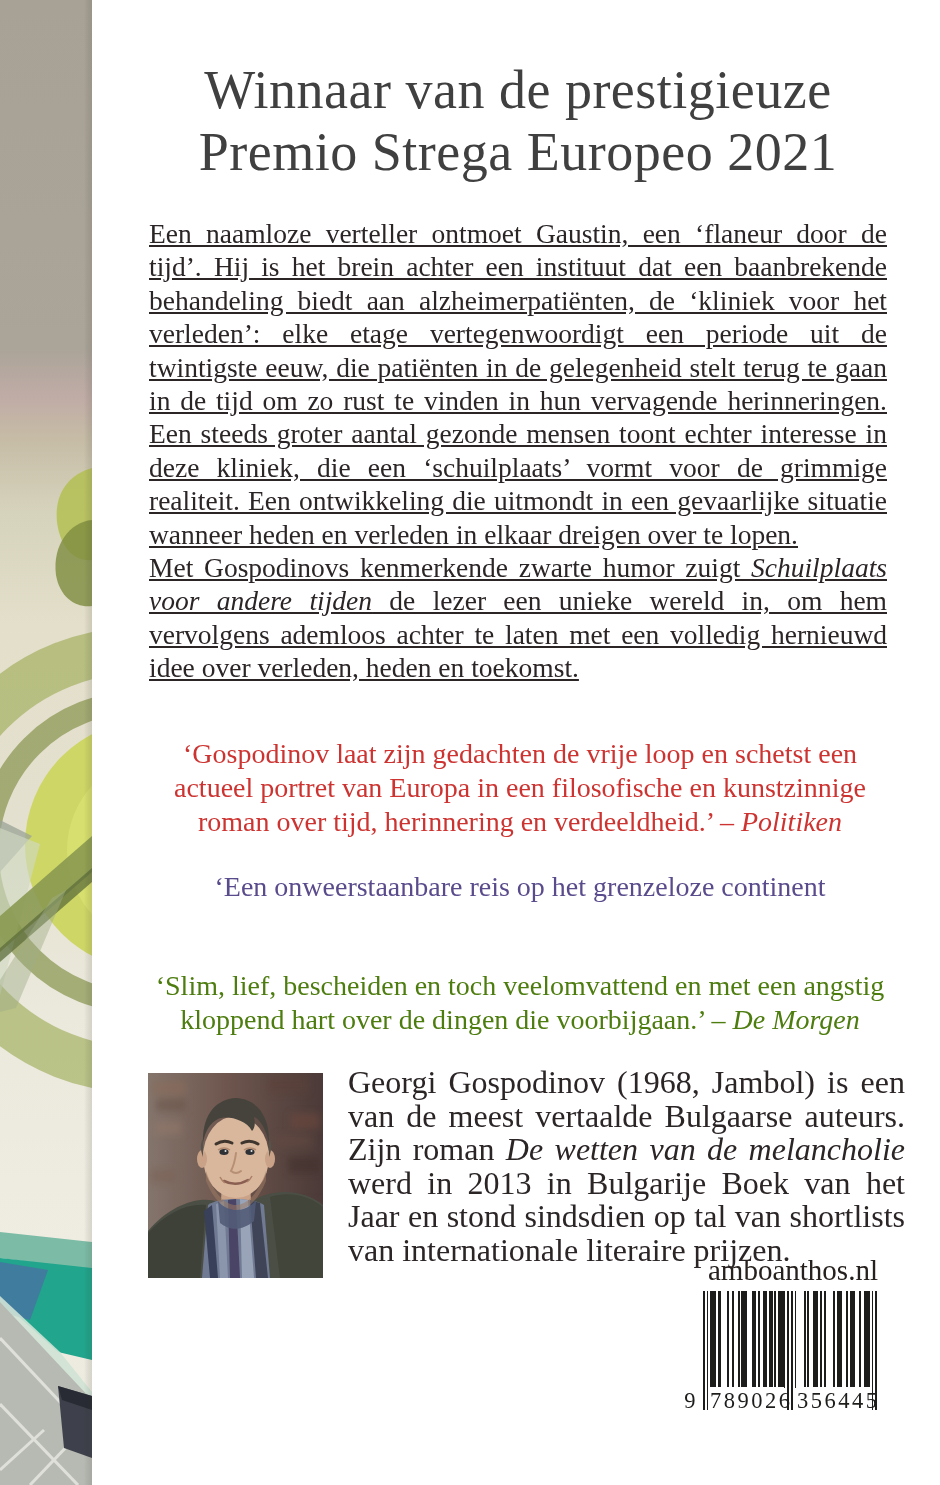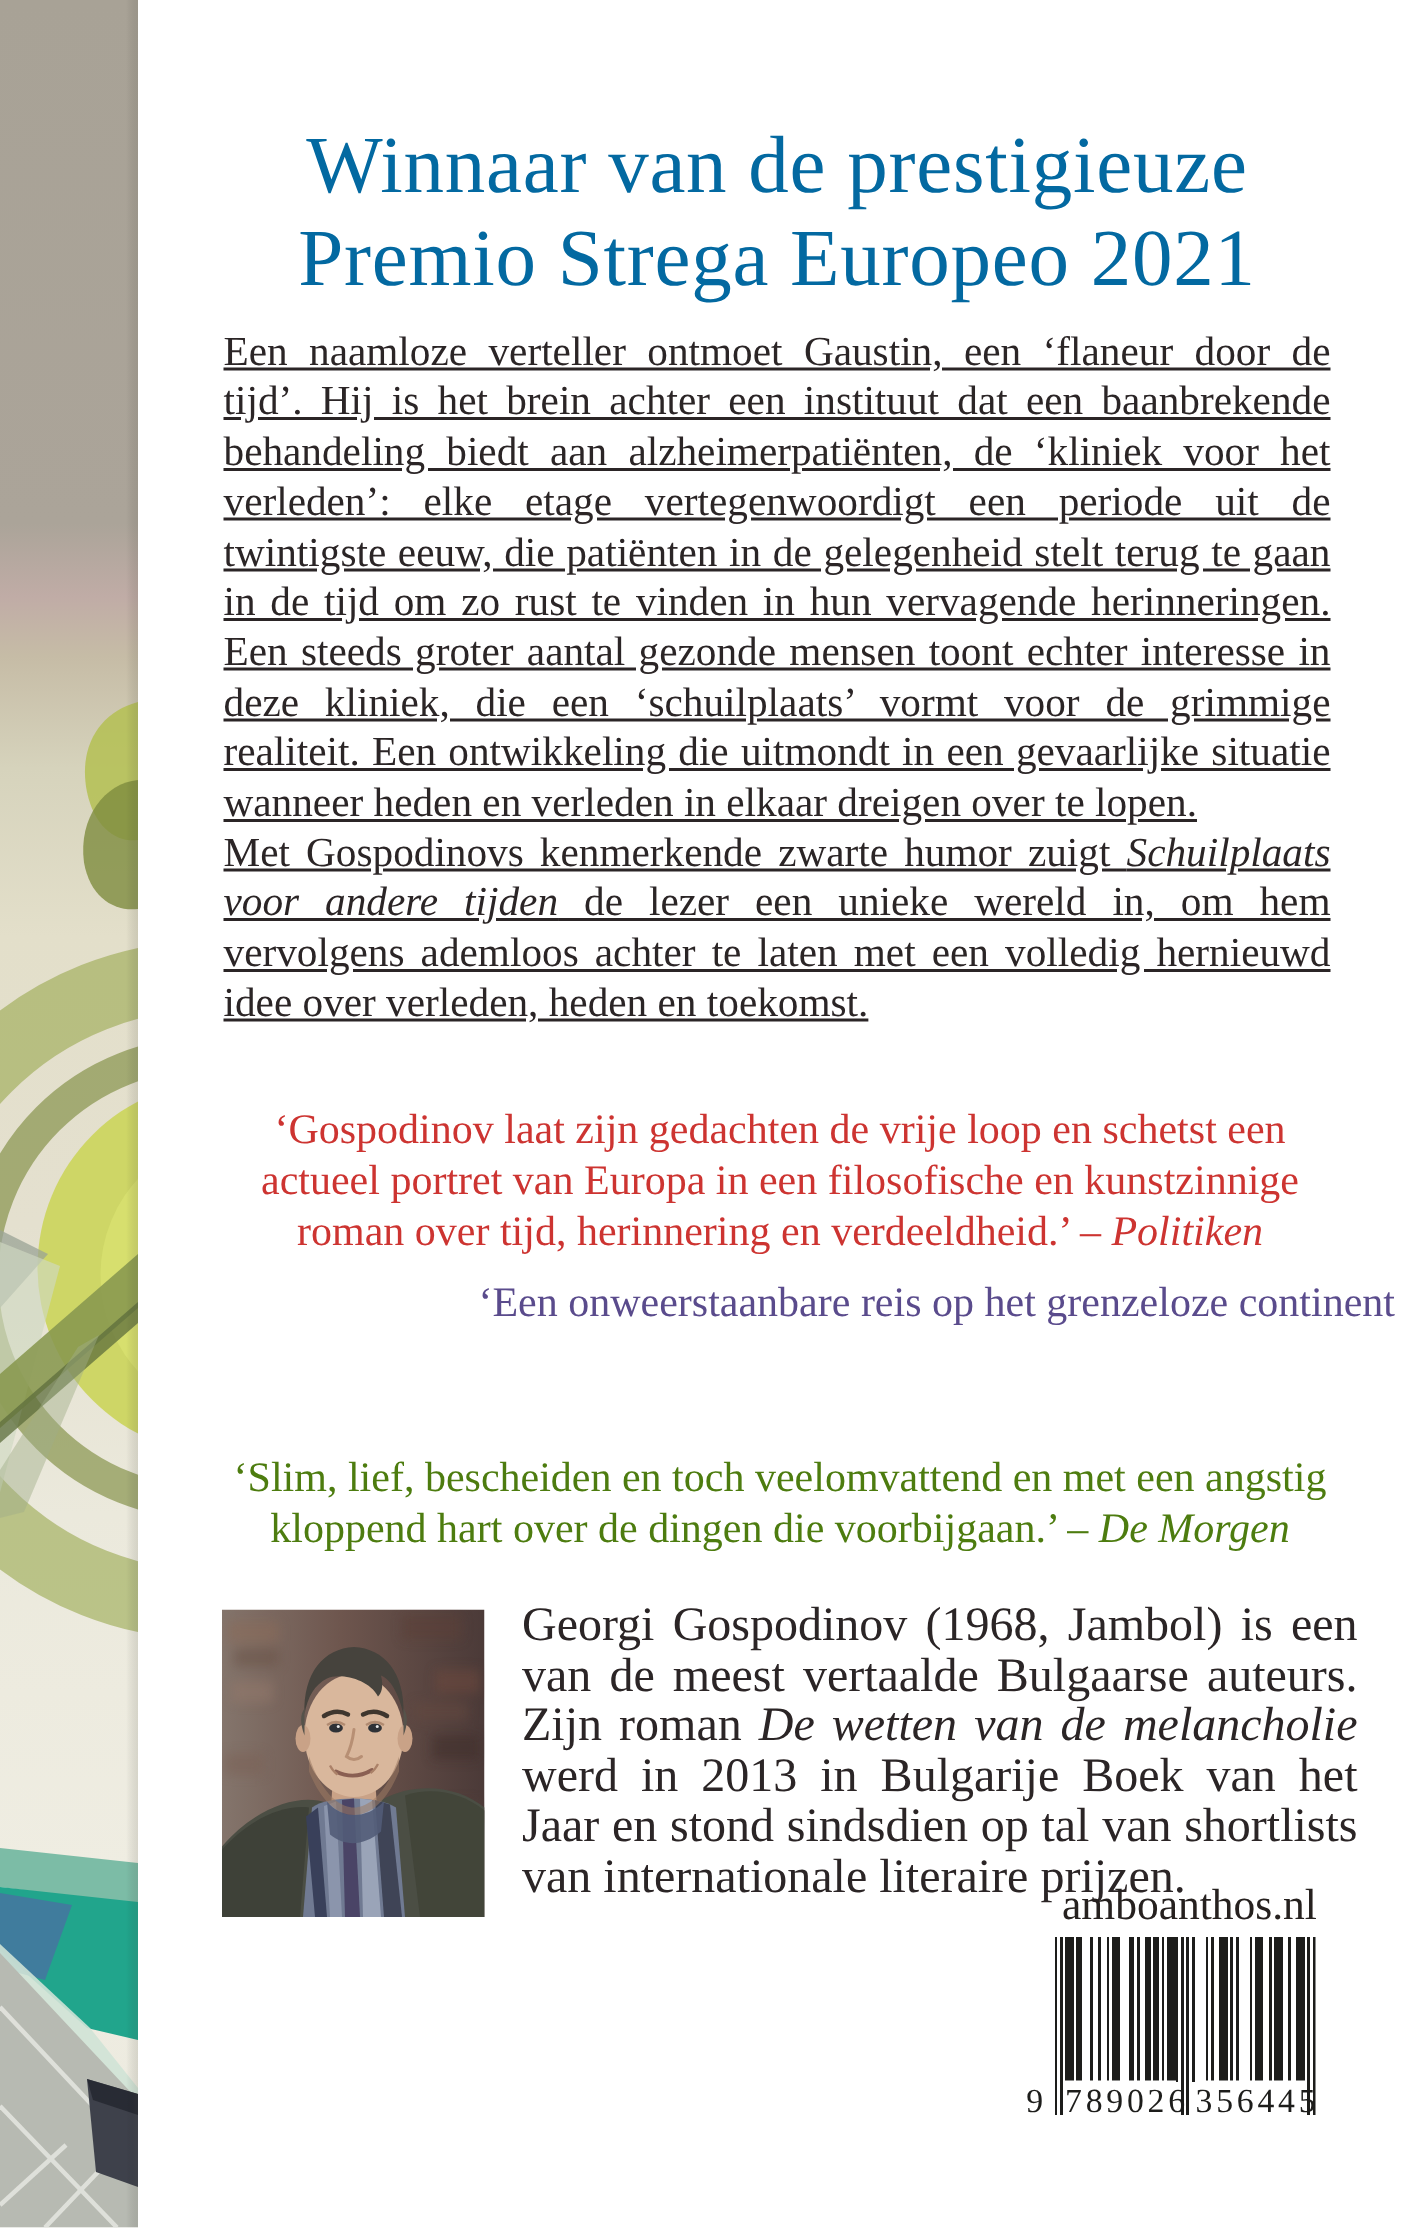--- a/index.html
+++ b/index.html
@@ -18,21 +18,21 @@
   .synopsis{
     position:absolute;left:149px;top:217px;width:738px;
     font-size:27.5px;line-height:33.4px;text-align:justify;
   }
   .synopsis p{margin:0;}
   .quote{
     position:absolute;left:110px;width:820px;text-align:center;
     font-size:28px;line-height:34px;
   }
   .quote-politiken{top:737px;}
-  .quote-repubblica{top:852px;text-align:right;}
+  .quote-repubblica{top:870px;}
   .quote-morgen{top:969px;}
   .author{position:absolute;left:148px;top:1066px;width:760px;height:212px;}
   .photo{position:absolute;left:0;top:7px;width:175px;height:205px;display:block;}
   .bio{
     position:absolute;left:200px;top:0;width:557px;
     font-size:32px;line-height:33.5px;text-align:justify;
   }
   .website{
     position:absolute;left:708px;top:1254px;width:174px;text-align:left;
     font-size:29px;color:#26211f;
@@ -96,21 +96,21 @@
     <line x1="0" y1="1338" x2="92" y2="1436"></line>
     <line x1="0" y1="1404" x2="78" y2="1485"></line>
     <line x1="30" y1="1485" x2="92" y2="1420"></line>
     <line x1="0" y1="1470" x2="44" y2="1430"></line>
   </g>
   <polygon points="58,1386 92,1396 92,1458 64,1448" fill="#3e414b"></polygon>
   <polygon points="58,1386 92,1396 92,1410 62,1400" fill="#23262e" opacity="0.8"></polygon>
   <rect x="84" y="0" width="8" height="1485" fill="url(#edgeShade)"></rect>
 </svg>
 
-<h1 class="headline" style="color: #0369a1; margin-top: 20px;">
+<h1 class="headline" style="color: #404040;">
   <div>Winnaar van de prestigieuze</div>
   <div>Premio Strega Europeo 2021</div>
 </h1>
 
 <div class="synopsis" style="color: rgb(43, 37, 38); text-decoration: underline;">
     <p><span>Een naamloze verteller ontmoet Gaustin, een ‘flaneur door de tijd’. Hij is het brein achter een instituut dat een baanbrekende behandeling biedt aan alzheimerpatiënten, de ‘kliniek voor het verleden’: elke etage vertegenwoordigt een periode uit de twintigste eeuw, die patiënten in de gelegenheid stelt terug te gaan in de tijd om zo rust te vinden in hun vervagende herinneringen. Een steeds groter aantal gezonde mensen toont echter interesse in deze kliniek, die een ‘schuilplaats’ vormt voor de grimmige realiteit. Een ontwikkeling die uitmondt in een gevaarlijke situatie wanneer heden en verleden in elkaar dreigen over te lopen.</span></p>
     <p><span>Met Gospodinovs kenmerkende zwarte humor zuigt </span><em>Schuilplaats voor andere tijden</em><span> de lezer een unieke wereld in, om hem vervolgens ademloos achter te laten met een volledig hernieuwd idee over verleden, heden en toekomst.</span></p>
   </div>
 
 <div class="quote quote-politiken" style="color: rgb(205, 52, 49);">

